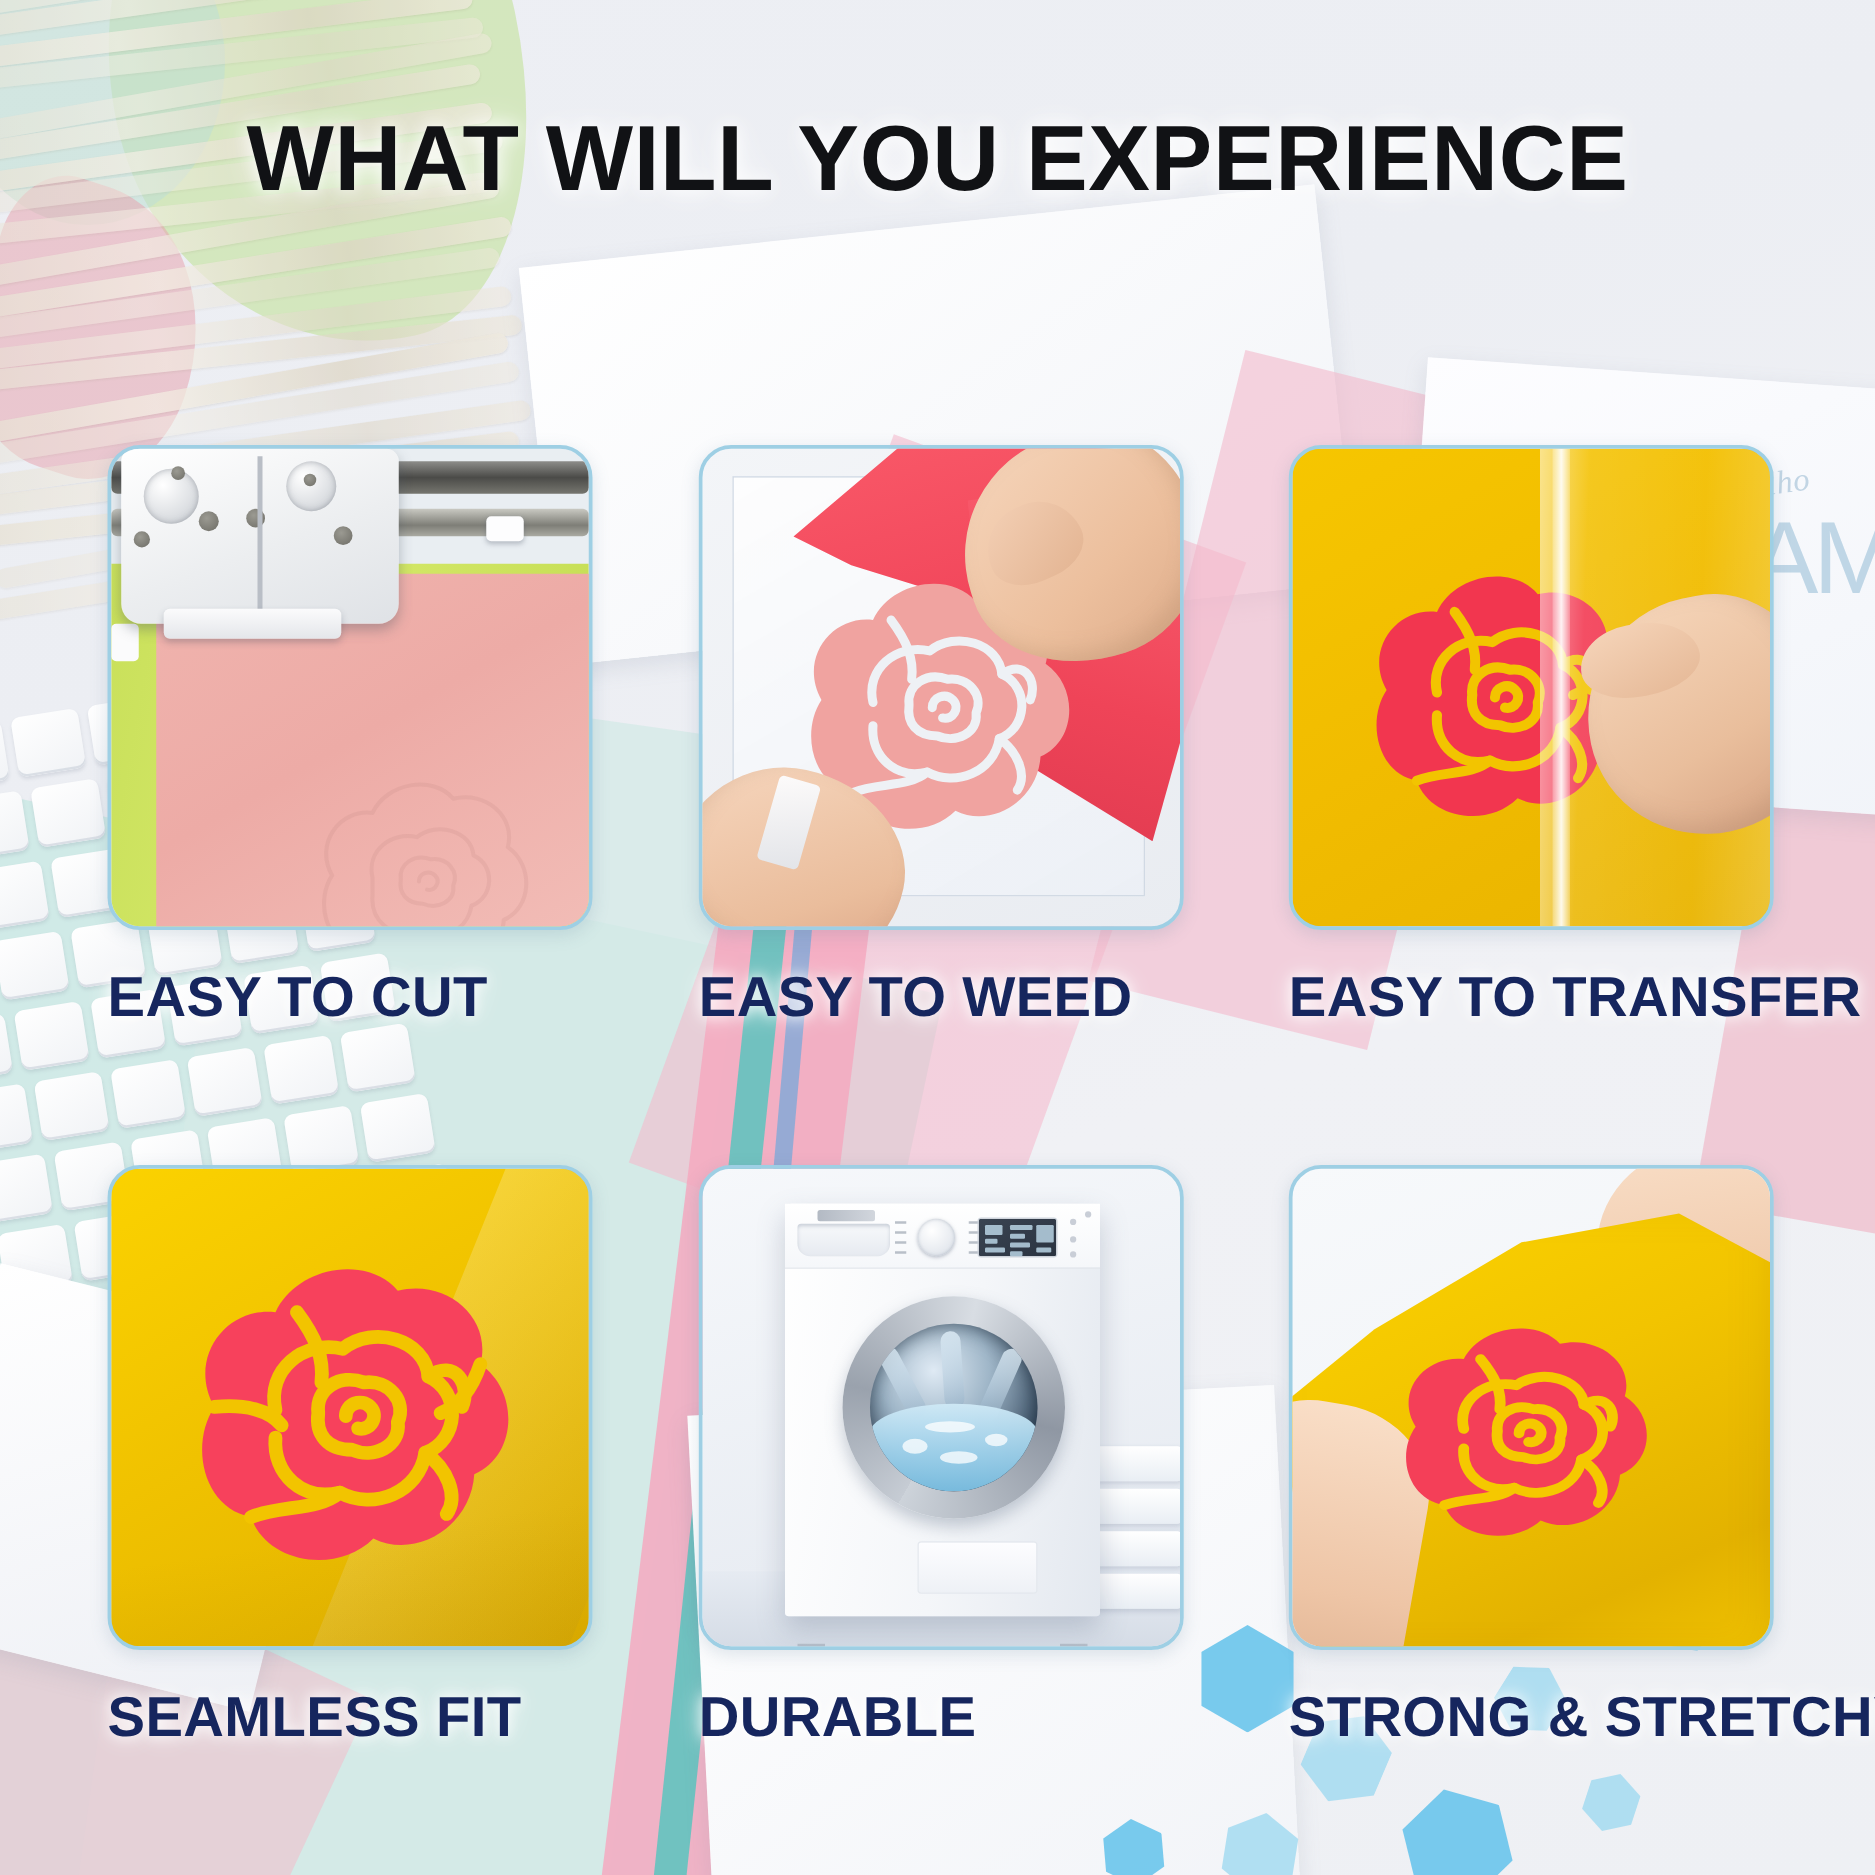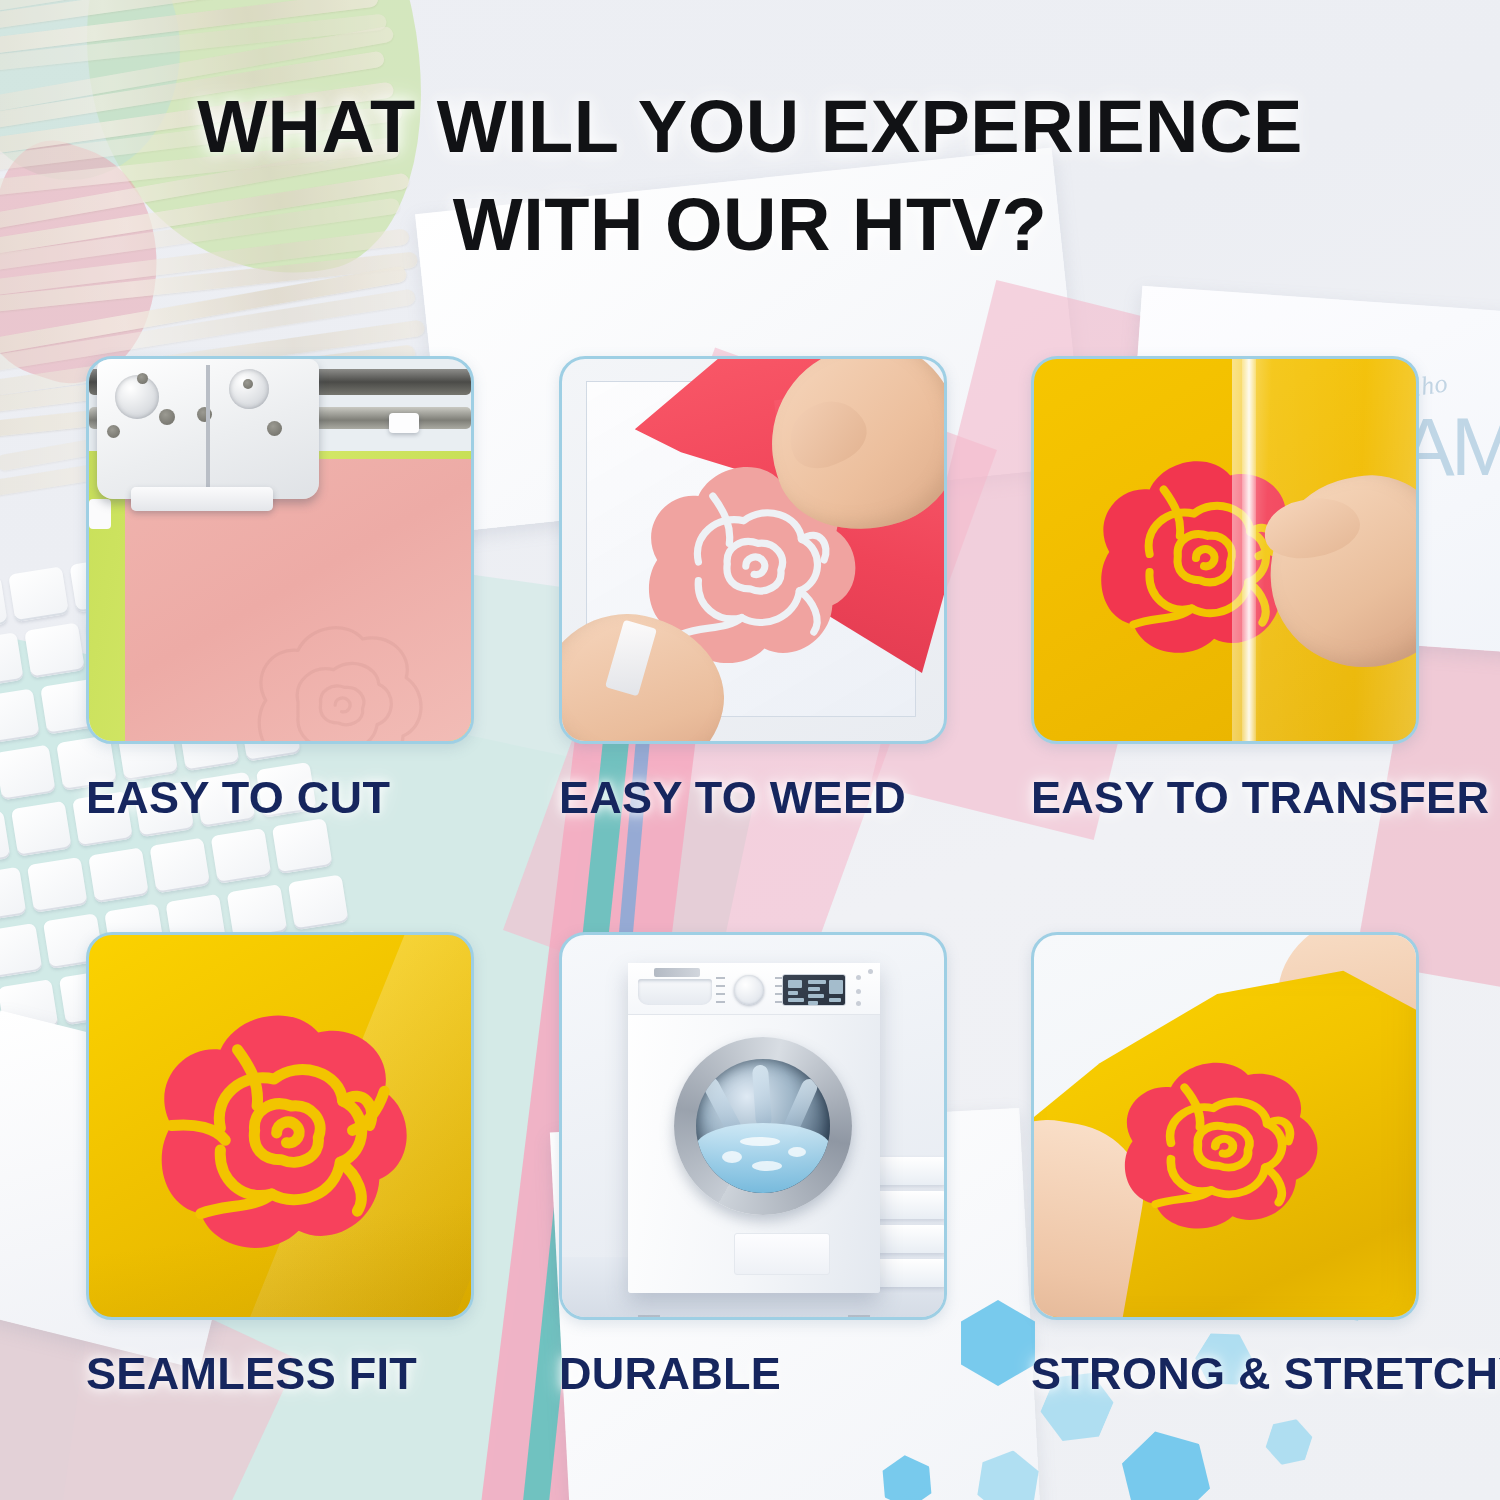--- a/index.html
+++ b/index.html
@@ -550,21 +550,20 @@
       <div class="confetti" style="left: 880px; top: 1455px; width: 54px; height: 54px; transform: rotate(55deg);"></div>
       <div class="confetti pale" style="left: 1265px; top: 1418px; width: 48px; height: 48px; transform: rotate(18deg);"></div>
       <div class="confetti pale" style="left: 1330px; top: 1280px; width: 42px; height: 42px; transform: rotate(41deg);"></div>
     </div>
 </div>
 
 <div id="content">
 
   <h1 class="headline">
     <span>WHAT WILL YOU EXPERIENCE</span>
-    <span class="l2">WITH OUR HTV?</span>
   </h1>
 
   <div class="grid">
 
     <div class="cell" style="left:86px; top:356px;">
       <div class="tile t1">
         <div class="mat"></div>
         <div class="vinyl">
           <svg class="rose-emboss rose-svg" viewBox="0 0 260 260">
             <g fill="none" stroke="#c98d88" stroke-width="4" stroke-linejoin="round" stroke-linecap="round">

